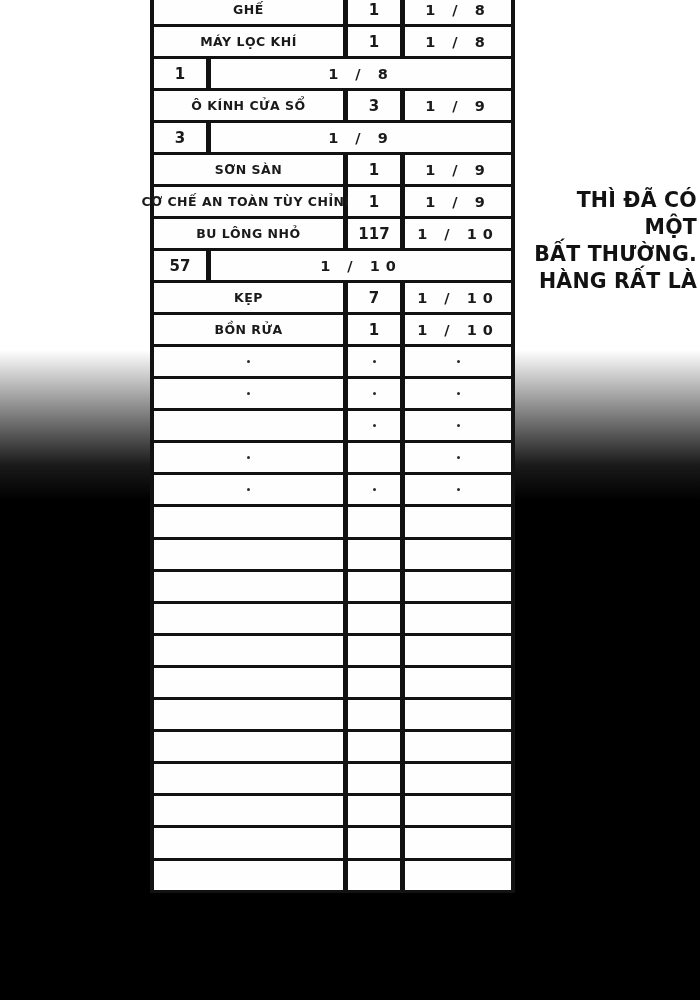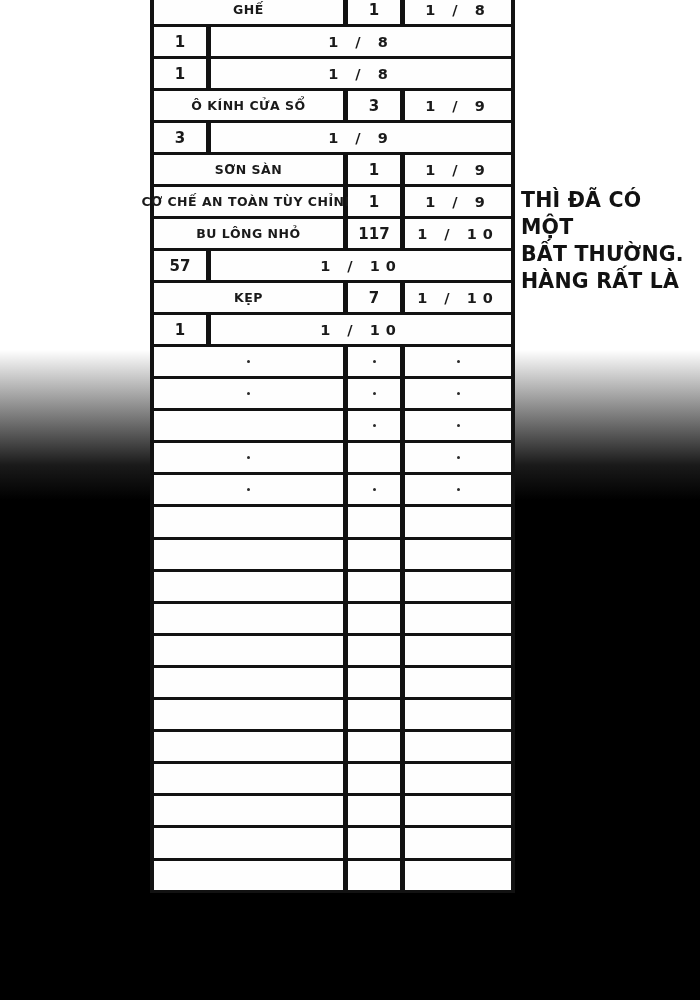--- a/index.html
+++ b/index.html
@@ -27,36 +27,37 @@
     font-size:12.5px;font-weight:bold;letter-spacing:.5px;color:#1a1a1a;
     white-space:nowrap;transform-origin:center;}
   .cell.qty{width:57px;border-right:5px solid #121212;
     font-size:15px;font-weight:bold;color:#1a1a1a;}
   .cell.date{flex:1;font-size:14.5px;font-weight:bold;color:#1a1a1a;letter-spacing:6px;
     white-space:nowrap;}
   .speck{width:3px;height:3px;border-radius:50%;background:#2a2a2a;}
   
   .speech{
     position:absolute;left:521px;top:187px;width:176px;
-    text-align:left;color:#121212;font-weight:bold;
+    text-align:right;color:#121212;font-weight:bold;
     font-size:20.5px;line-height:27px;letter-spacing:.2px;
   }
 </style>
 </head>
 <body>
 
 <div class="page">
 
   <div class="ledger" id="ledger-table">
       <div class="row data-row">
         <div class="cell item">GHẾ</div>
         <div class="cell qty">1</div>
         <div class="cell date">1 / 8</div>
       </div>
       <div class="row data-row">
+        <div class="cell item">MÁY LỌC KHÍ</div>
         <div class="cell qty">1</div>
         <div class="cell date">1 / 8</div>
       </div>
       <div class="row data-row">
         <div class="cell qty">1</div>
         <div class="cell date">1 / 8</div>
       </div>
       <div class="row data-row">
         <div class="cell item">Ô KÍNH CỬA SỔ</div>
         <div class="cell qty">3</div>
@@ -84,20 +85,21 @@
       <div class="row data-row">
         <div class="cell qty">57</div>
         <div class="cell date">1 / 10</div>
       </div>
       <div class="row data-row">
         <div class="cell item">KẸP</div>
         <div class="cell qty">7</div>
         <div class="cell date">1 / 10</div>
       </div>
       <div class="row data-row">
+        <div class="cell item">BỒN RỬA</div>
         <div class="cell qty">1</div>
         <div class="cell date">1 / 10</div>
       </div>
       <div class="row empty-row">
         <div class="cell item">
           <span class="speck"></span>
         </div>
         <div class="cell qty">
           <span class="speck"></span>
         </div>

